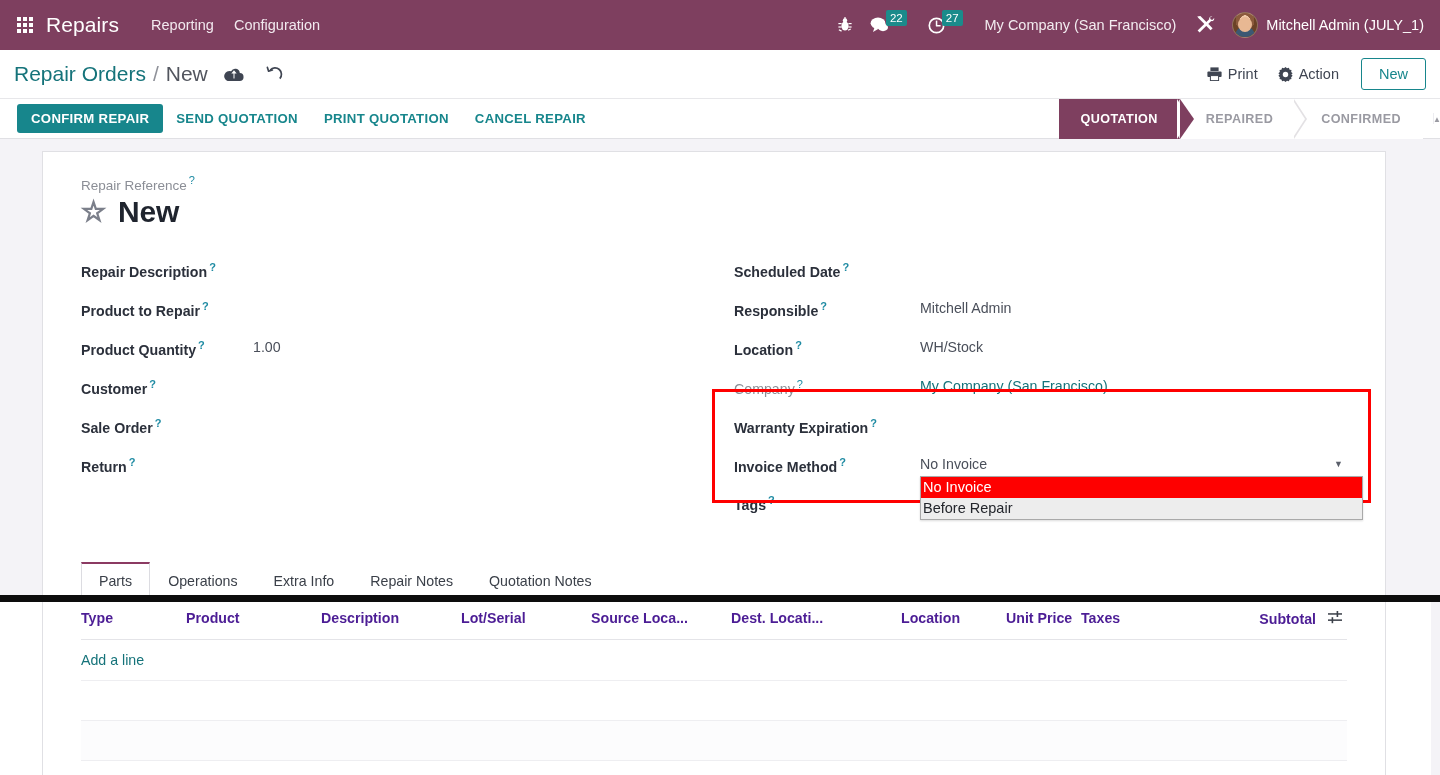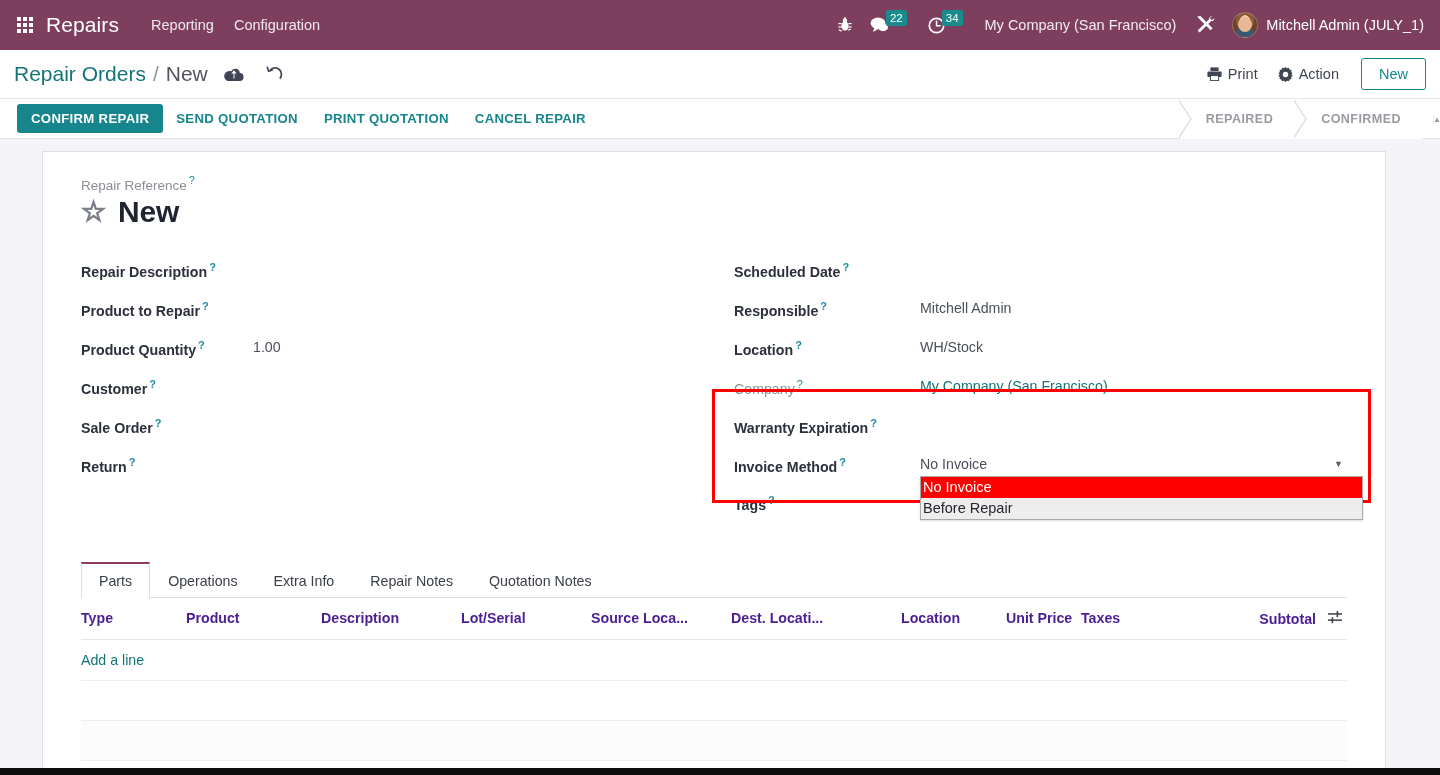--- a/index.html
+++ b/index.html
@@ -2,21 +2,21 @@
 <html><head>
 <meta charset="utf-8">
 <style>
   * { box-sizing: border-box; margin: 0; padding: 0; }
   html, body {
     width: 1440px; height: 775px;
     font-family: "Liberation Sans", sans-serif;
     background: #ffffff;
     overflow: hidden;
   }
-  .app { position: relative; width: 1440px; height: 775px; background:#f4f3f7; }
+  .app { position: relative; width: 1440px; height: 602px; background:#f4f3f7; }
 
   
   .navbar {
     height: 50px; background: #7c3f5d; background:#7e3f5f;
     display: flex; align-items: center; color: #ffffff;
     padding: 0 12px 0 10px;
   }
   .nav-apps { width: 30px; height: 30px; display:flex; align-items:center; justify-content:center; cursor:pointer; }
   .grid-icon { display:grid; grid-template-columns: repeat(3, 4px); grid-template-rows: repeat(3, 4px); gap:2px; }
   .grid-icon i { display:block; width:4px; height:4px; background:#fff; }
@@ -250,21 +250,21 @@
         </svg>
         <span class="badge">22</span>
       </div>
 
       <div class="nav-icon-btn">
         <svg width="17" height="17" viewBox="0 0 17 17">
           <circle cx="8.5" cy="8.5" r="7.2" fill="none" stroke="#ffffff" stroke-width="1.7"></circle>
           <rect x="7.8" y="3.6" width="1.5" height="5.6" fill="#ffffff"></rect>
           <rect x="8.2" y="8" width="4.4" height="1.5" fill="#ffffff"></rect>
         </svg>
-        <span class="badge">34</span>
+        <span class="badge">27</span>
       </div>
 
       <div class="nav-company">My Company (San Francisco)</div>
 
       <div class="nav-icon-btn">
         <svg width="20" height="20" viewBox="0 0 20 20" fill="#ffffff">
           <path d="M2.2 1.6 L5.4 1.0 L17.6 13.2 L15.6 15.2 L3.4 3.0 Z"></path>
           <path d="M17.4 1.2 C15.6 0.8 13.6 2.4 14.2 4.2 L2.6 15.6 L4.6 17.6 L16.2 6.1 C18.0 6.7 19.6 4.7 19.2 2.9 L17.2 4.9 L15.6 4.2 L15.0 2.6 Z"></path>
         </svg>
       </div>
@@ -320,20 +320,21 @@
 
   <div class="statusbar">
     <button class="sb-btn primary">Confirm Repair</button>
     <button class="sb-btn">Send Quotation</button>
     <button class="sb-btn">Print Quotation</button>
     <button class="sb-btn">Cancel Repair</button>
 
     <div class="sb-spacer"></div>
 
     <div class="pipeline">
+      <div class="stage active">Quotation</div>
       <div class="stage chev">Repaired</div>
       <div class="stage chev">Confirmed</div>
     </div>
     <div class="pipeline-scroll">
       <i>▲</i>
     </div>
   </div>
 
   <div class="sheet-wrap">
     <div class="sheet">

